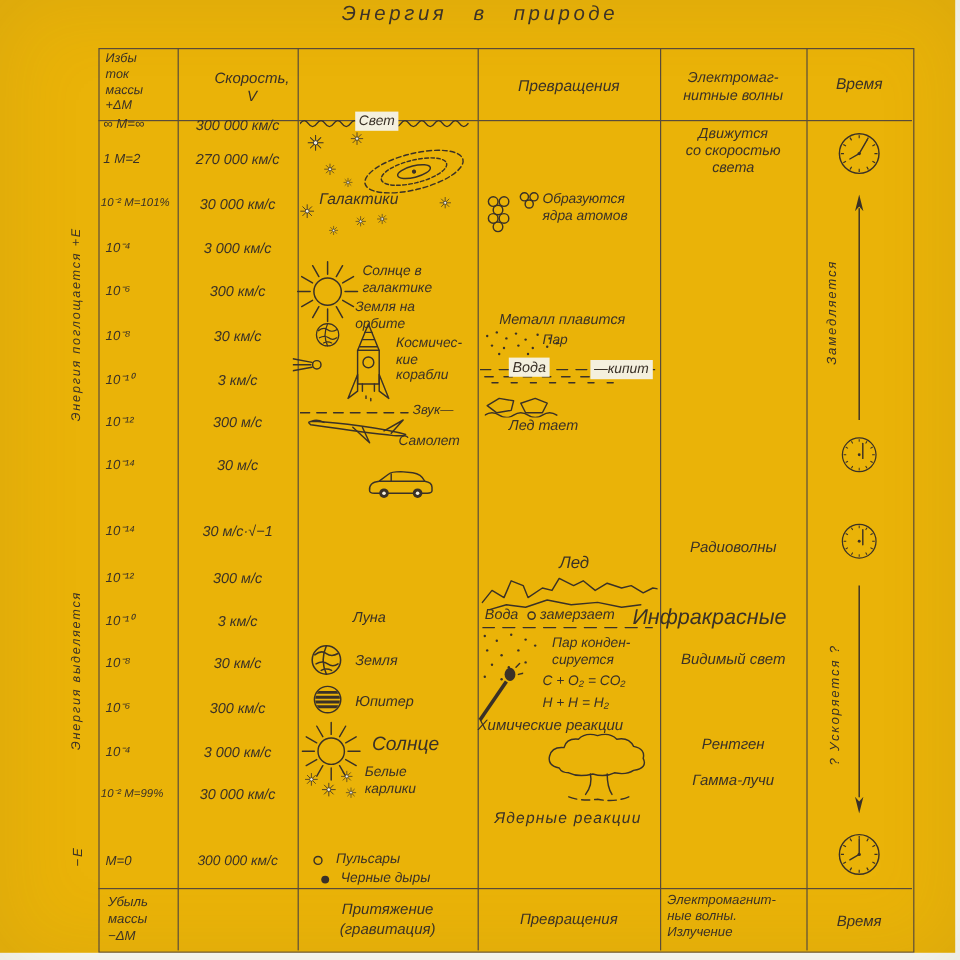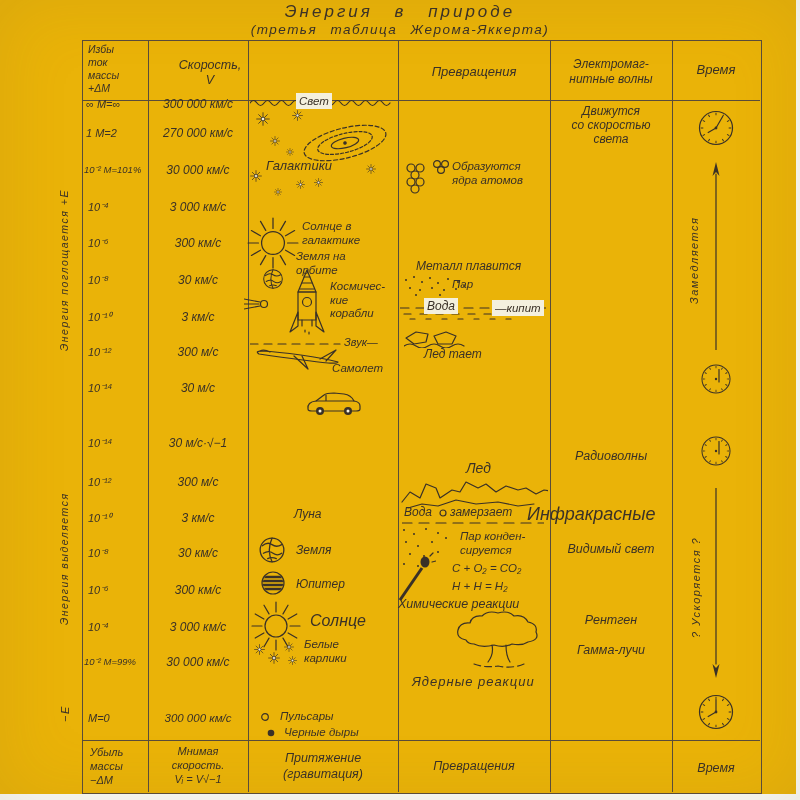--- a/index.html
+++ b/index.html
@@ -42,21 +42,20 @@
       </symbol>
       <symbol id="clockS" viewBox="0 0 40 40">
         <circle cx="20" cy="20" r="16.5" class="s" stroke-width="1.5"></circle>
         <circle cx="20" cy="20" r="14" fill="none" stroke="#3a3127" stroke-width="2.6" pathLength="120" stroke-dasharray="1.4 8.6" stroke-dashoffset="0.7"></circle>
         <circle cx="20" cy="20" r="1.4" class="fillk"></circle>
       </symbol>
     </defs>
   </svg>
 
   <div class="txt ctr" style="left:0;top:4px;width:800px;font-size:17px;letter-spacing:3px;word-spacing:14px">Энергия  в  природе</div>
-  <div class="txt ctr" style="left:0;top:22px;width:800px;font-size:13.5px;letter-spacing:1.5px;word-spacing:8px">(третья  таблица  Жерома-Яккерта)</div>
 
   <div class="frame" style="left:82px;top:40px;width:678px;height:752px"></div>
   <div class="line" style="left:148px;top:40px;width:1px;height:752px"></div>
   <div class="line" style="left:248px;top:40px;width:1px;height:752px"></div>
   <div class="line" style="left:398px;top:40px;width:1px;height:752px"></div>
   <div class="line" style="left:550px;top:40px;width:1px;height:752px"></div>
   <div class="line" style="left:672px;top:40px;width:1px;height:752px"></div>
   <div class="line" style="left:82px;top:100px;width:678px;height:1px"></div>
   <div class="line" style="left:82px;top:740px;width:678px;height:1px"></div>
 
@@ -378,23 +377,23 @@
   </svg>
   <div class="vlab" style="left:688px;top:500px;width:16px;height:175px;font-size:11px">? Ускоряется ?</div>
   <svg class="abs" style="left:696px;top:692px" width="40" height="40">
     <use href="#clockS"></use>
       <path class="s" stroke-width="1.6" d="M20,20 L20,7.5 M20,20 L12.2,24.5"></path>
   </svg>
 
   <div class="txt pre" style="left:90px;top:745px;font-size:11px;line-height:14px">Убыль
 массы
 −ΔМ</div>
-  <div class="txt pre ctr" style="left:150px;top:744px;width:96px;font-size:11px;line-height:14px">Мнимая
-скорость.
-Vᵢ = V√−1</div>
   <div class="txt pre ctr" style="left:250px;top:750px;width:146px;font-size:12.5px;line-height:16px">Притяжение
 (гравитация)</div>
   <div class="txt ctr" style="left:400px;top:758px;width:148px;font-size:12.5px">Превращения</div>
+  <div class="txt pre" style="left:556px;top:744px;width:114px;font-size:11px;line-height:13.5px">Электромагнит-
+ные волны.
+Излучение</div>
   <div class="txt ctr" style="left:674px;top:760px;width:84px;font-size:12.5px">Время</div>
 
   <div class="white" style="left:0;top:794px;width:800px;height:6px"></div>
   <div class="white" style="left:796px;top:0;width:4px;height:800px"></div>
 </div>
 
 </body></html>

